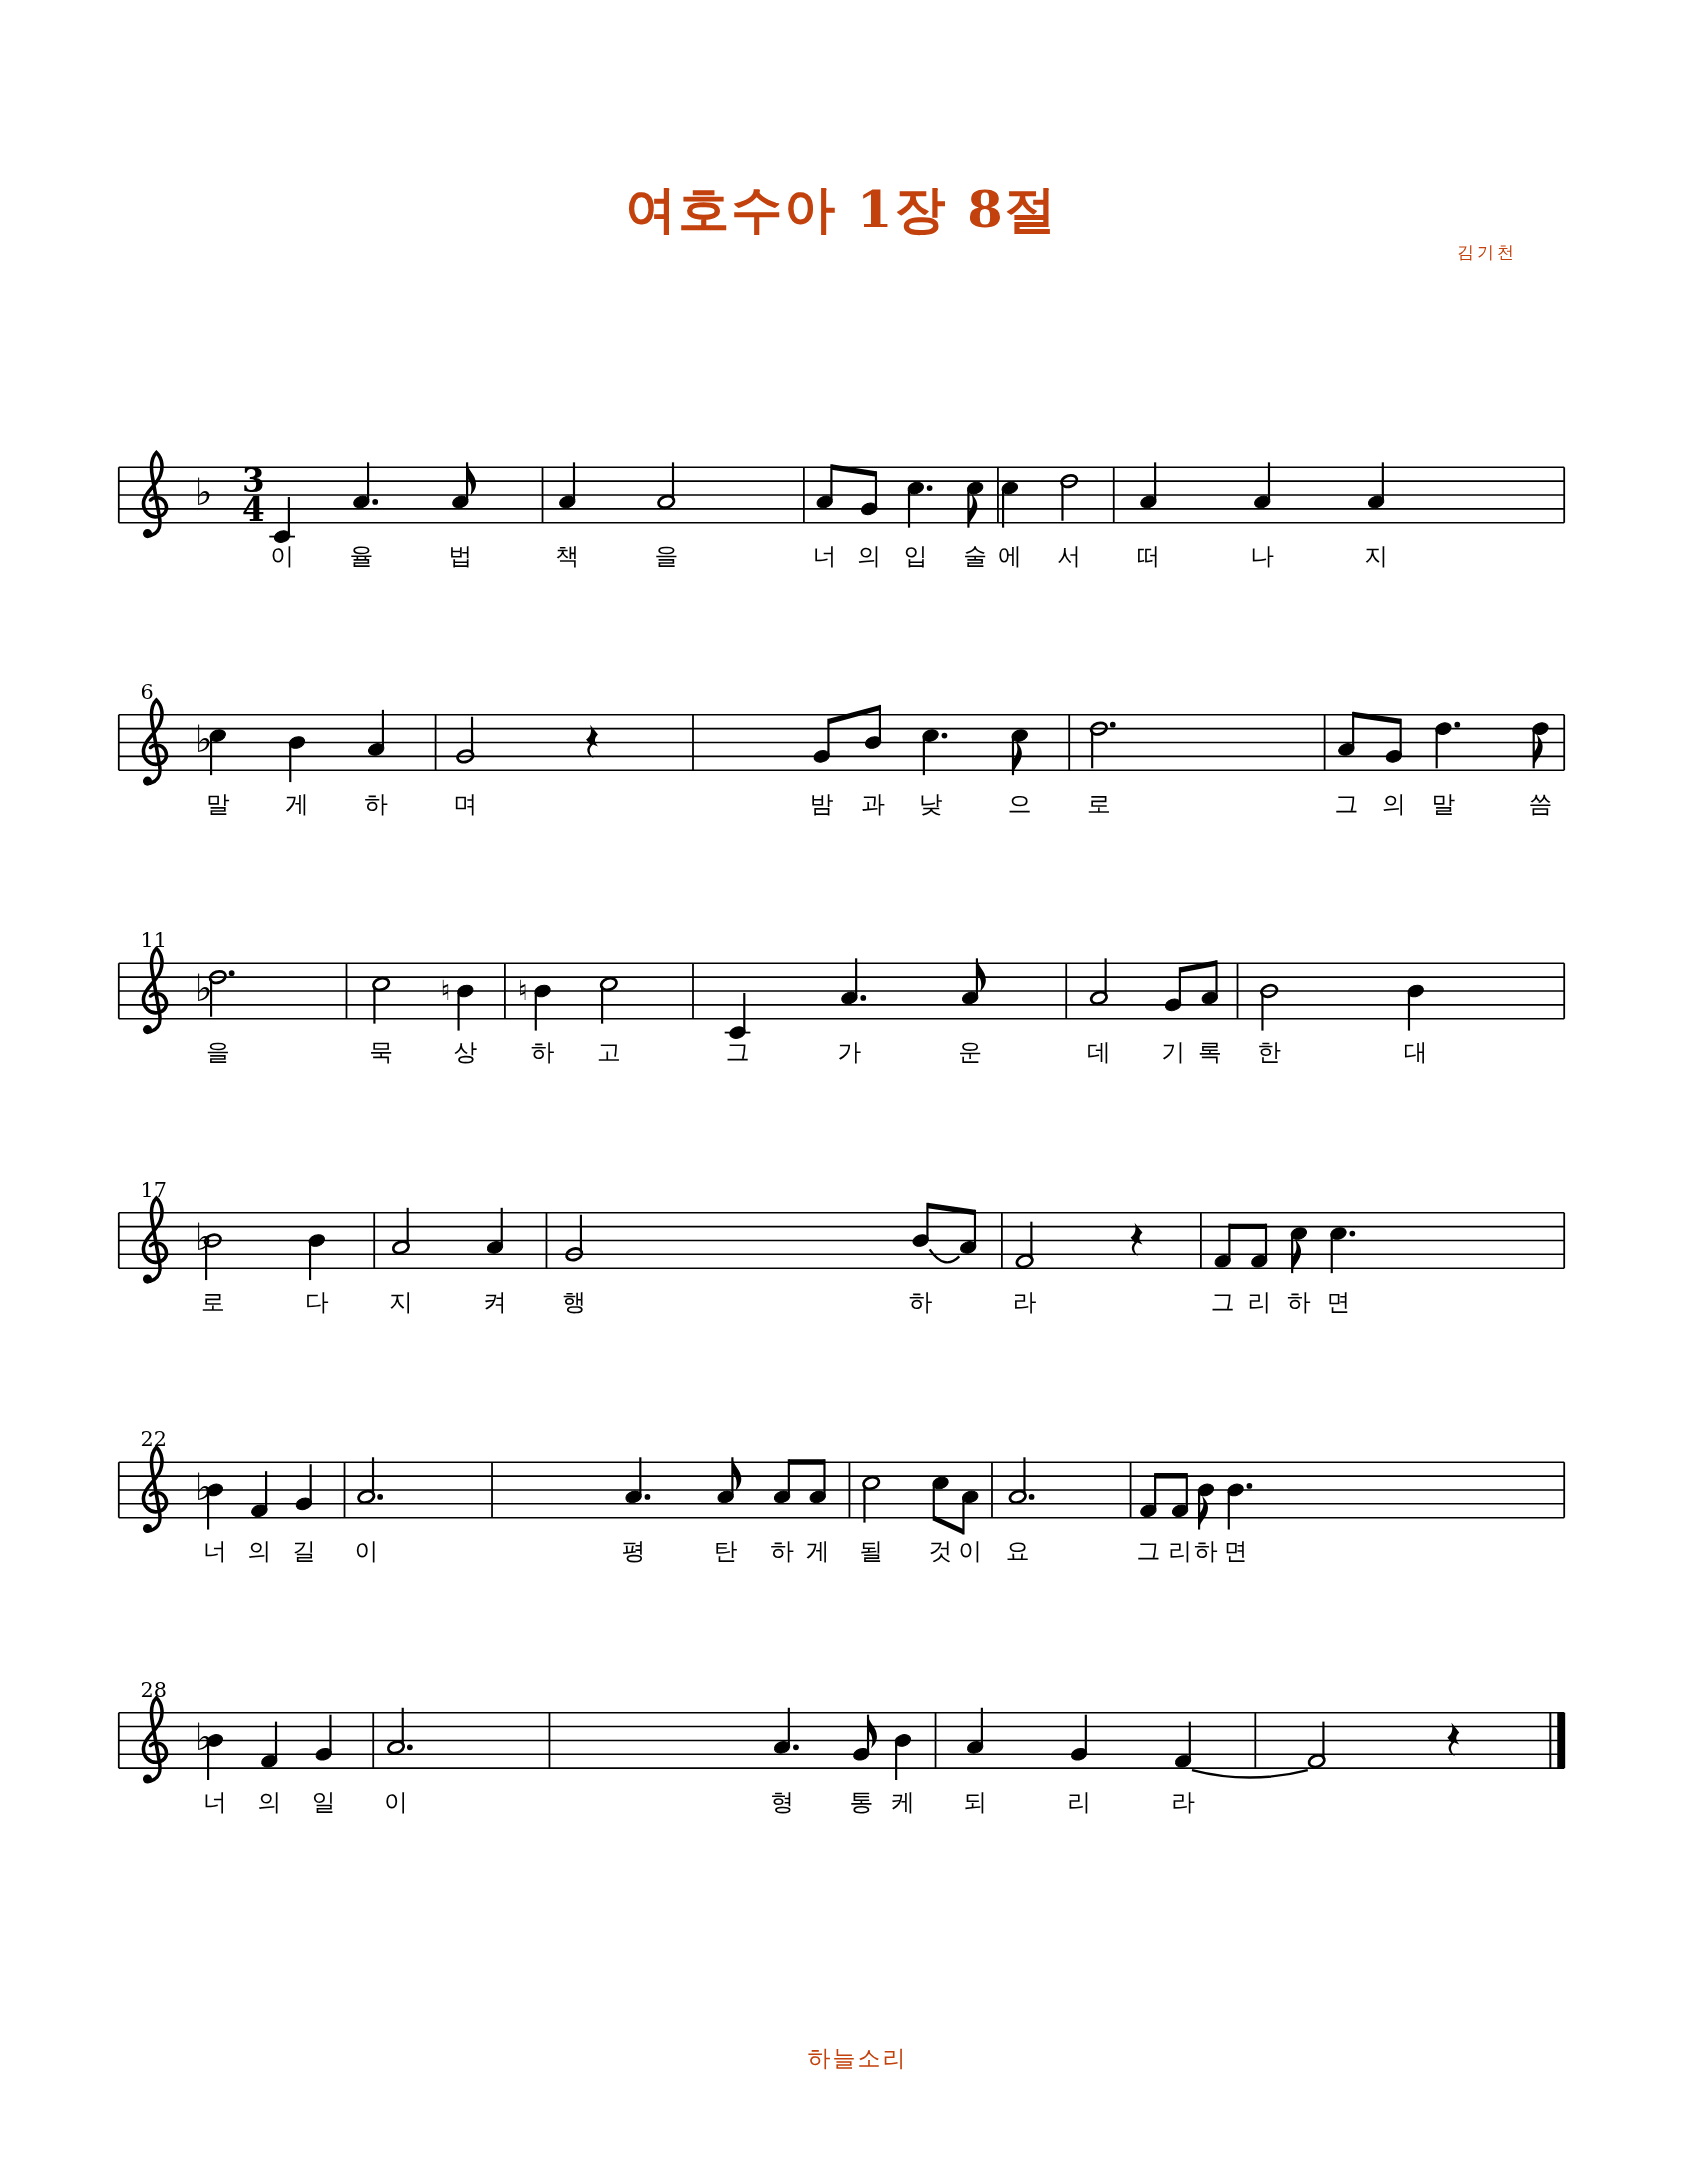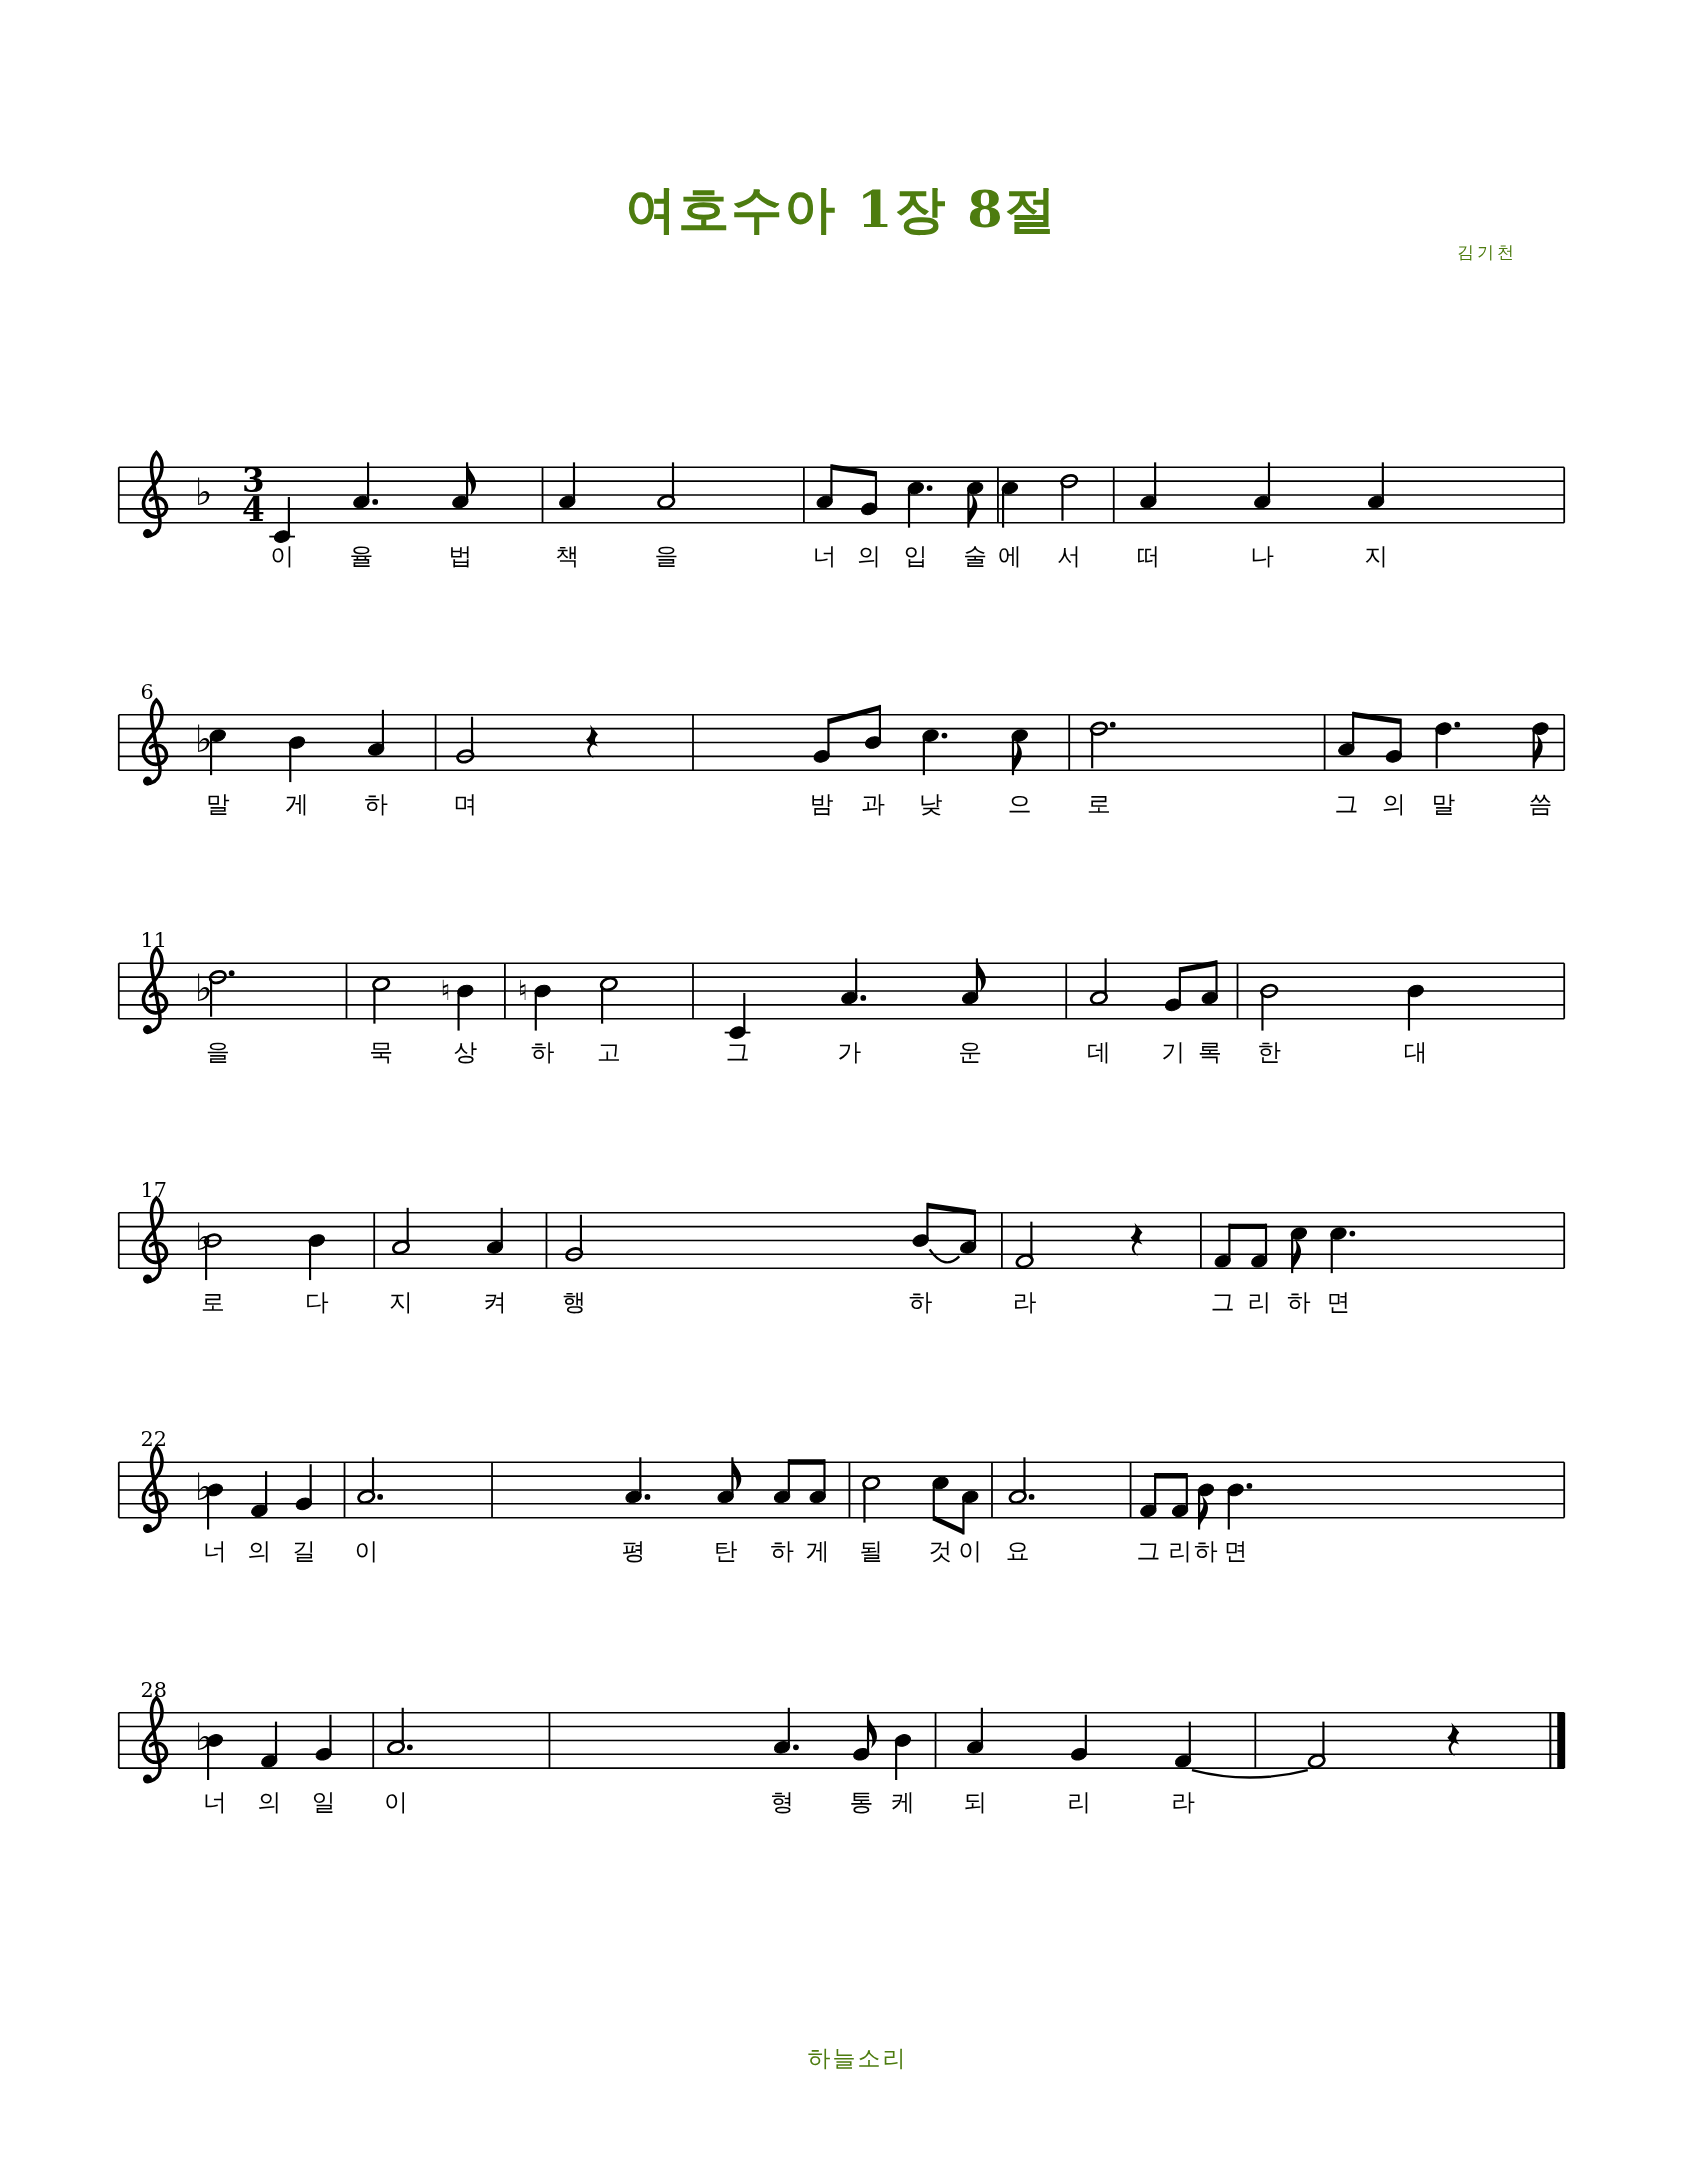--- a/index.html
+++ b/index.html
@@ -1,18 +1,18 @@
 <!DOCTYPE html>
 <html><head>
 <meta charset="utf-8">
 <style>
   html,body{margin:0;padding:0;background:#888;}
   .page{
     position:relative; width:1683px; height:2178px; background:#ffffff;
-    margin:0 auto; font-family:"DejaVu Serif", serif; color:#4d7c0f; overflow:hidden;
+    margin:0 auto; font-family:"DejaVu Serif", serif; color:#c2410c; overflow:hidden;
   }
   .title{
     position:absolute; top:176px; left:0; width:100%;
     text-align:center; font-size:51px; font-weight:600; letter-spacing:2px;
   }
   .composer{
     position:absolute; top:241px; right:166px; font-size:17px; letter-spacing:3px;
   }
   .footer{
     position:absolute; top:2043px; left:0; width:100%;

